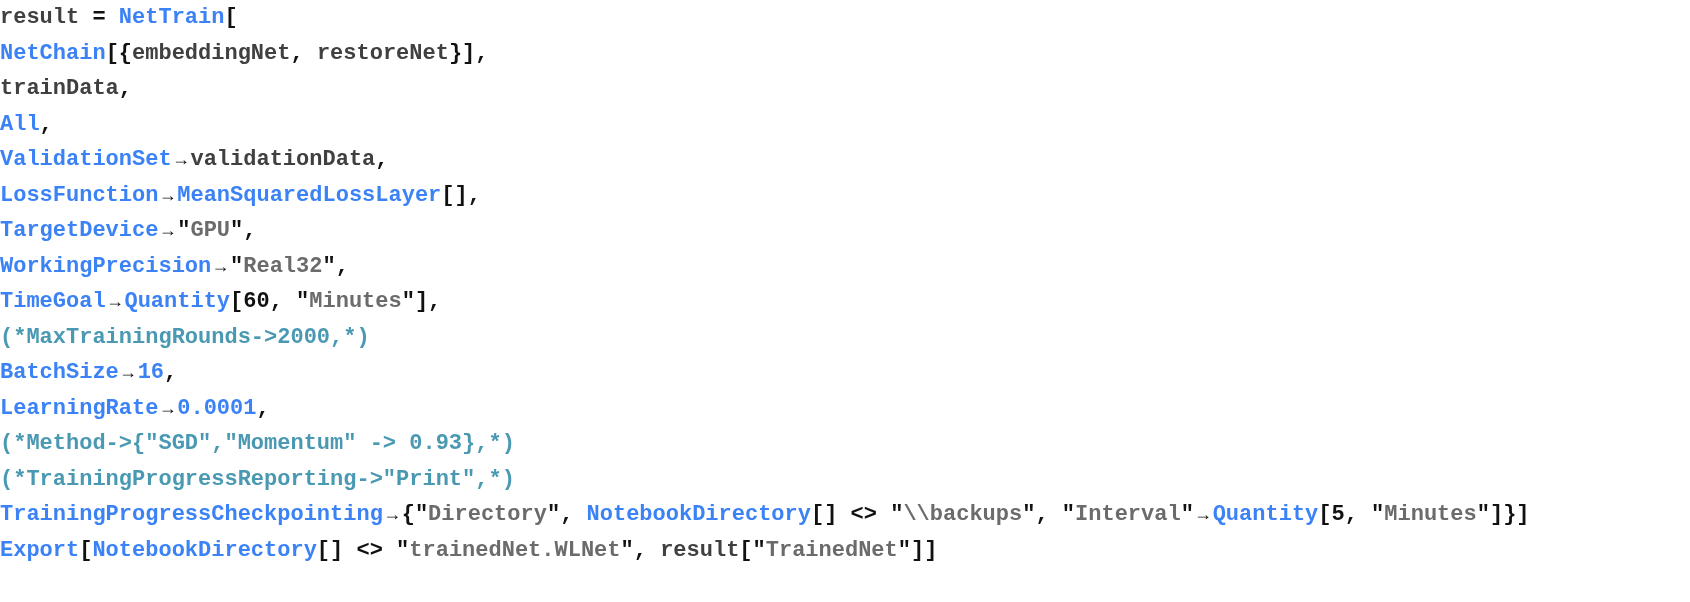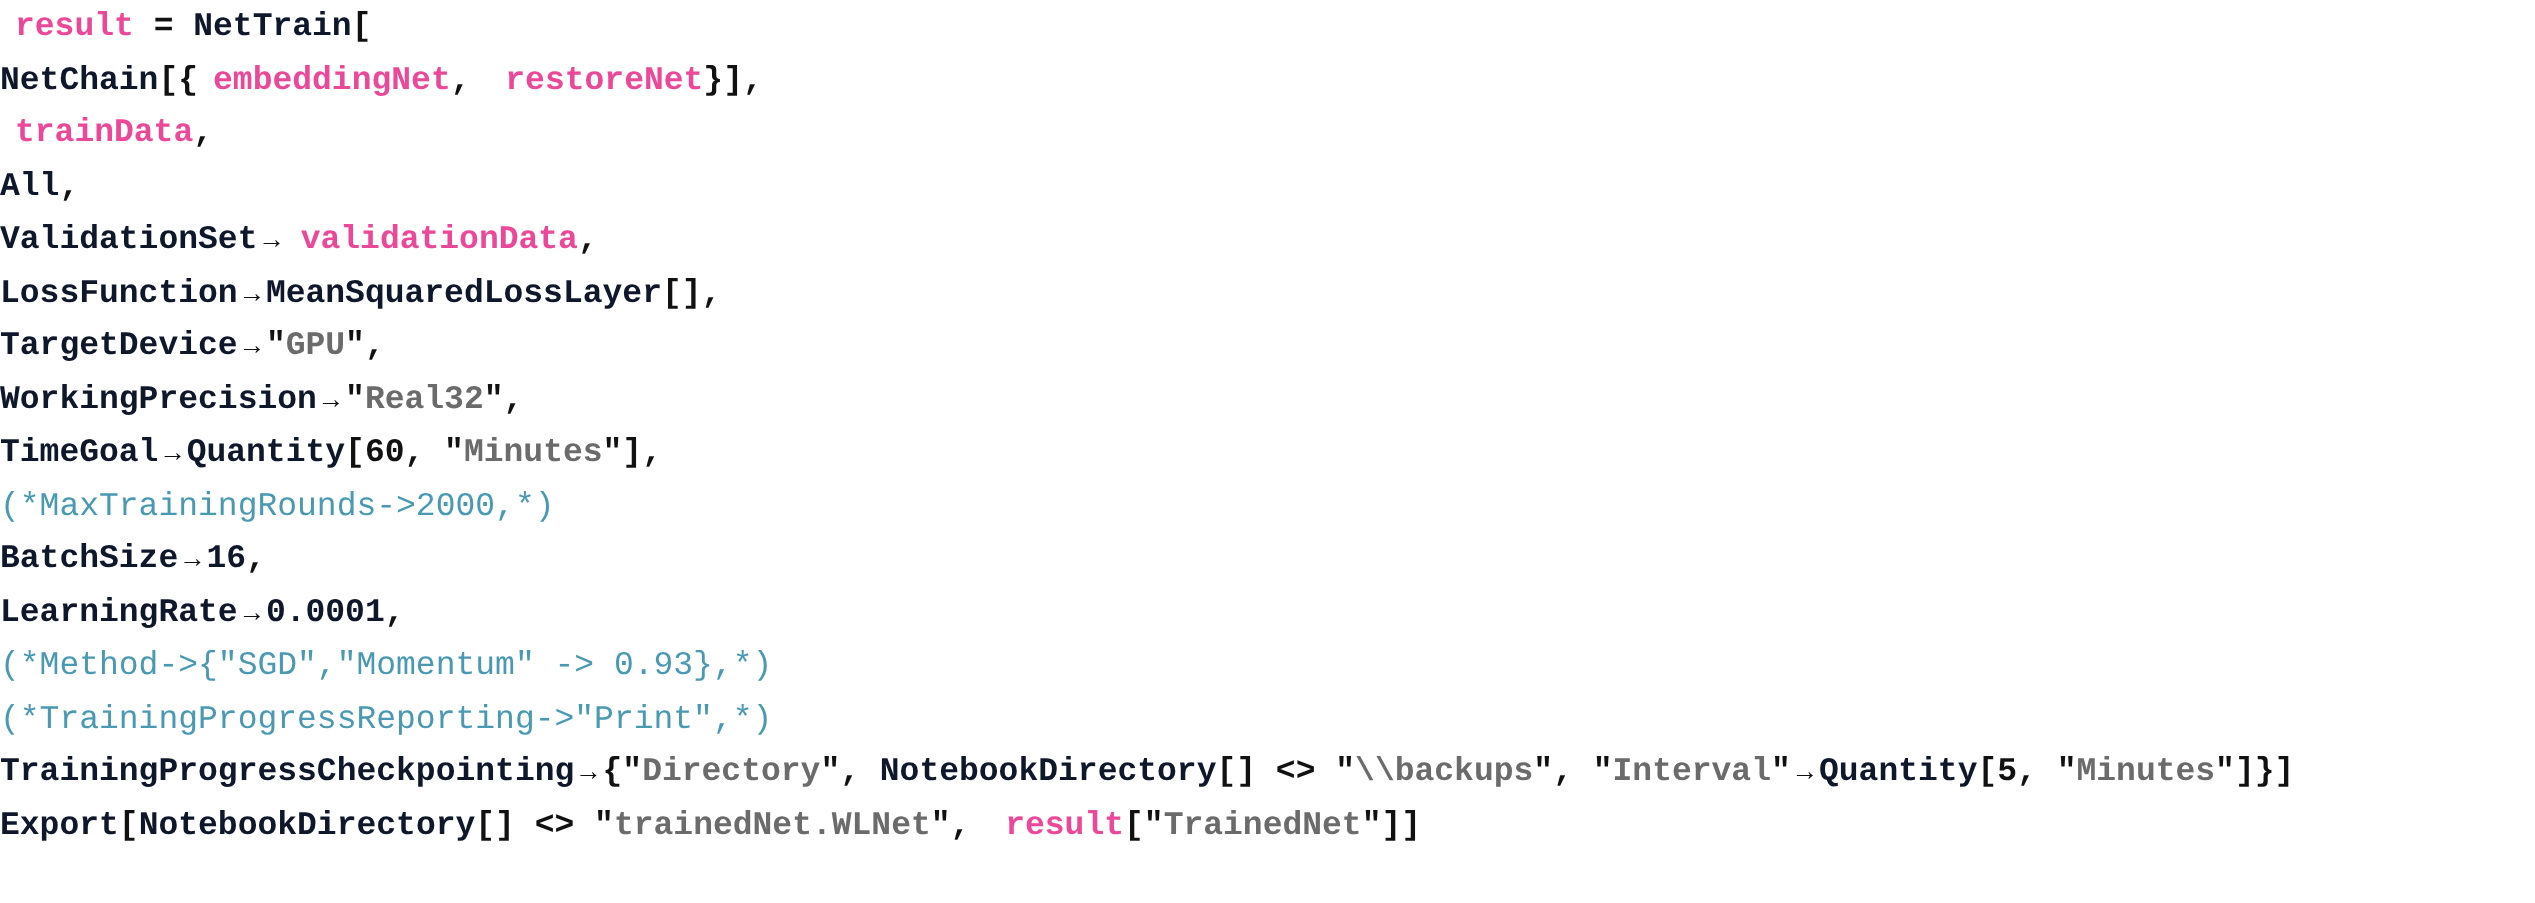--- a/index.html
+++ b/index.html
@@ -5,24 +5,24 @@
   html, body { margin:0; padding:0; background:#ffffff; }
   body { width:1690px; height:602px; overflow:hidden; }
   .cell {
     position:absolute; left:0; top:0;
     font-family:"Liberation Mono","DejaVu Sans Mono",monospace;
     font-size:22px; font-weight:bold; color:#111111;
     line-height:35.5px; white-space:pre;
   }
   .line { height:35.5px; }
   .indent { }
-  .tok-sym { color:#0f172a; }
-  .tok-var { color:#ec4899;margin-left:10px; }
+  .tok-sym { color:#3b82f6; }
+  .tok-var { color:#404040; }
   .tok-str { color:#6b6b6b;margin-top:36px; }
   .tok-q   { color:#111111; }
-  .tok-cmt { color:#4a99b3; font-weight:normal; }
+  .tok-cmt { color:#4a99b3; font-weight:bold; }
   .tok-arrow { font-weight:normal; font-size:18px; padding:0 4px; }
   .tok-op  { color:#111111; }
 </style>
 </head>
 <body>
 
 <div class="cell" id="code-cell"><div class="line"><span class="tok-var">result</span><span class="tok-op"> = </span><span class="tok-sym">NetTrain</span><span class="tok-op">[</span></div><div class="line indent"><span class="tok-sym">NetChain</span><span class="tok-op">[{</span><span class="tok-var">embeddingNet</span><span class="tok-op">, </span><span class="tok-var">restoreNet</span><span class="tok-op">}],</span></div><div class="line indent"><span class="tok-var">trainData</span><span class="tok-op">,</span></div><div class="line indent"><span class="tok-sym">All</span><span class="tok-op">,</span></div><div class="line indent"><span class="tok-sym">ValidationSet</span><span class="tok-arrow">→</span><span class="tok-var">validationData</span><span class="tok-op">,</span></div><div class="line indent"><span class="tok-sym">LossFunction</span><span class="tok-arrow">→</span><span class="tok-sym">MeanSquaredLossLayer</span><span class="tok-op">[],</span></div><div class="line indent"><span class="tok-sym">TargetDevice</span><span class="tok-arrow">→</span><span class="tok-q">"</span><span class="tok-str">GPU</span><span class="tok-q">"</span><span class="tok-op">,</span></div><div class="line indent"><span class="tok-sym">WorkingPrecision</span><span class="tok-arrow">→</span><span class="tok-q">"</span><span class="tok-str">Real32</span><span class="tok-q">"</span><span class="tok-op">,</span></div><div class="line indent"><span class="tok-sym">TimeGoal</span><span class="tok-arrow">→</span><span class="tok-sym">Quantity</span><span class="tok-op">[60, </span><span class="tok-q">"</span><span class="tok-str">Minutes</span><span class="tok-q">"</span><span class="tok-op">],</span></div><div class="line indent"><span class="tok-cmt">(*MaxTrainingRounds-&gt;2000,*)</span></div><div class="line indent"><span class="tok-sym">BatchSize</span><span class="tok-arrow">→</span><span class="tok-sym">16</span><span class="tok-op">,</span></div><div class="line indent"><span class="tok-sym">LearningRate</span><span class="tok-arrow">→</span><span class="tok-sym">0.0001</span><span class="tok-op">,</span></div><div class="line indent"><span class="tok-cmt">(*Method-&gt;{"SGD","Momentum" -&gt; 0.93},*)</span></div><div class="line indent"><span class="tok-cmt">(*TrainingProgressReporting-&gt;"Print",*)</span></div><div class="line indent"><span class="tok-sym">TrainingProgressCheckpointing</span><span class="tok-arrow">→</span><span class="tok-op">{</span><span class="tok-q">"</span><span class="tok-str">Directory</span><span class="tok-q">"</span><span class="tok-op">, </span><span class="tok-sym">NotebookDirectory</span><span class="tok-op">[] &lt;&gt; </span><span class="tok-q">"</span><span class="tok-str">\\backups</span><span class="tok-q">"</span><span class="tok-op">, </span><span class="tok-q">"</span><span class="tok-str">Interval</span><span class="tok-q">"</span><span class="tok-arrow">→</span><span class="tok-sym">Quantity</span><span class="tok-op">[5, </span><span class="tok-q">"</span><span class="tok-str">Minutes</span><span class="tok-q">"</span><span class="tok-op">]}]</span></div><div class="line"><span class="tok-sym">Export</span><span class="tok-op">[</span><span class="tok-sym">NotebookDirectory</span><span class="tok-op">[] &lt;&gt; </span><span class="tok-q">"</span><span class="tok-str">trainedNet.WLNet</span><span class="tok-q">"</span><span class="tok-op">, </span><span class="tok-var">result</span><span class="tok-op">[</span><span class="tok-q">"</span><span class="tok-str">TrainedNet</span><span class="tok-q">"</span><span class="tok-op">]]</span></div></div>
 
 </body></html>

